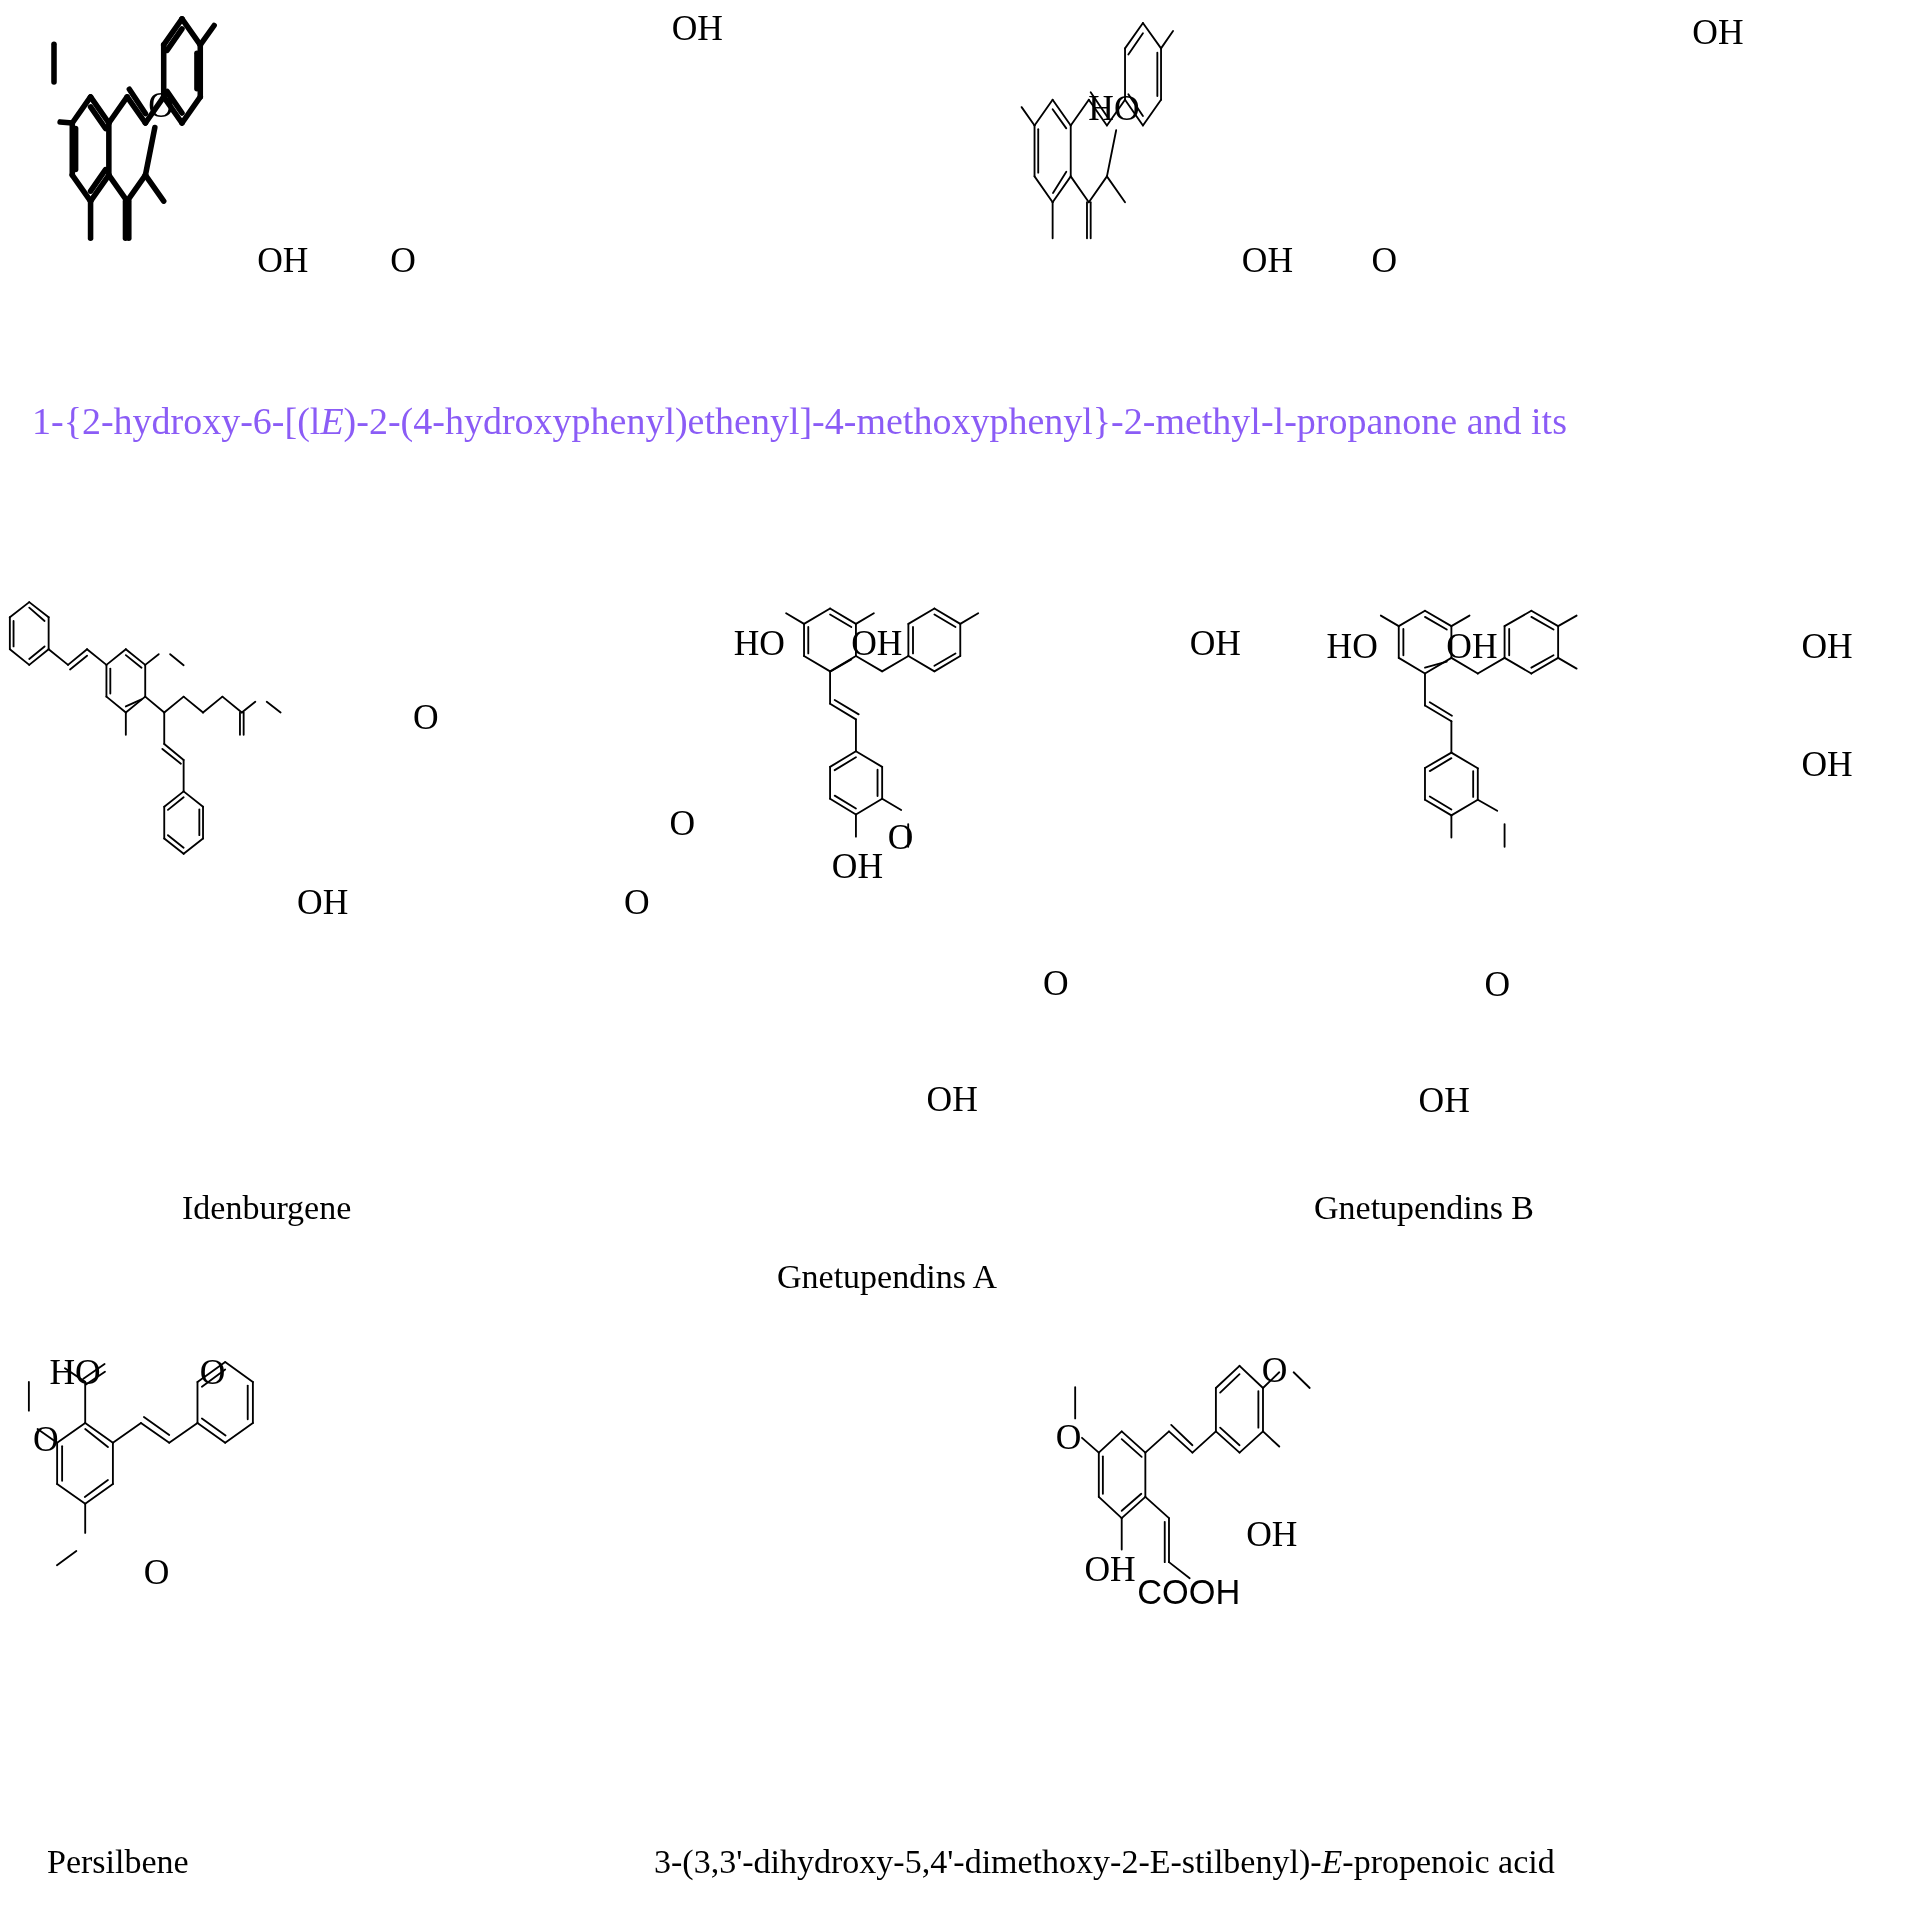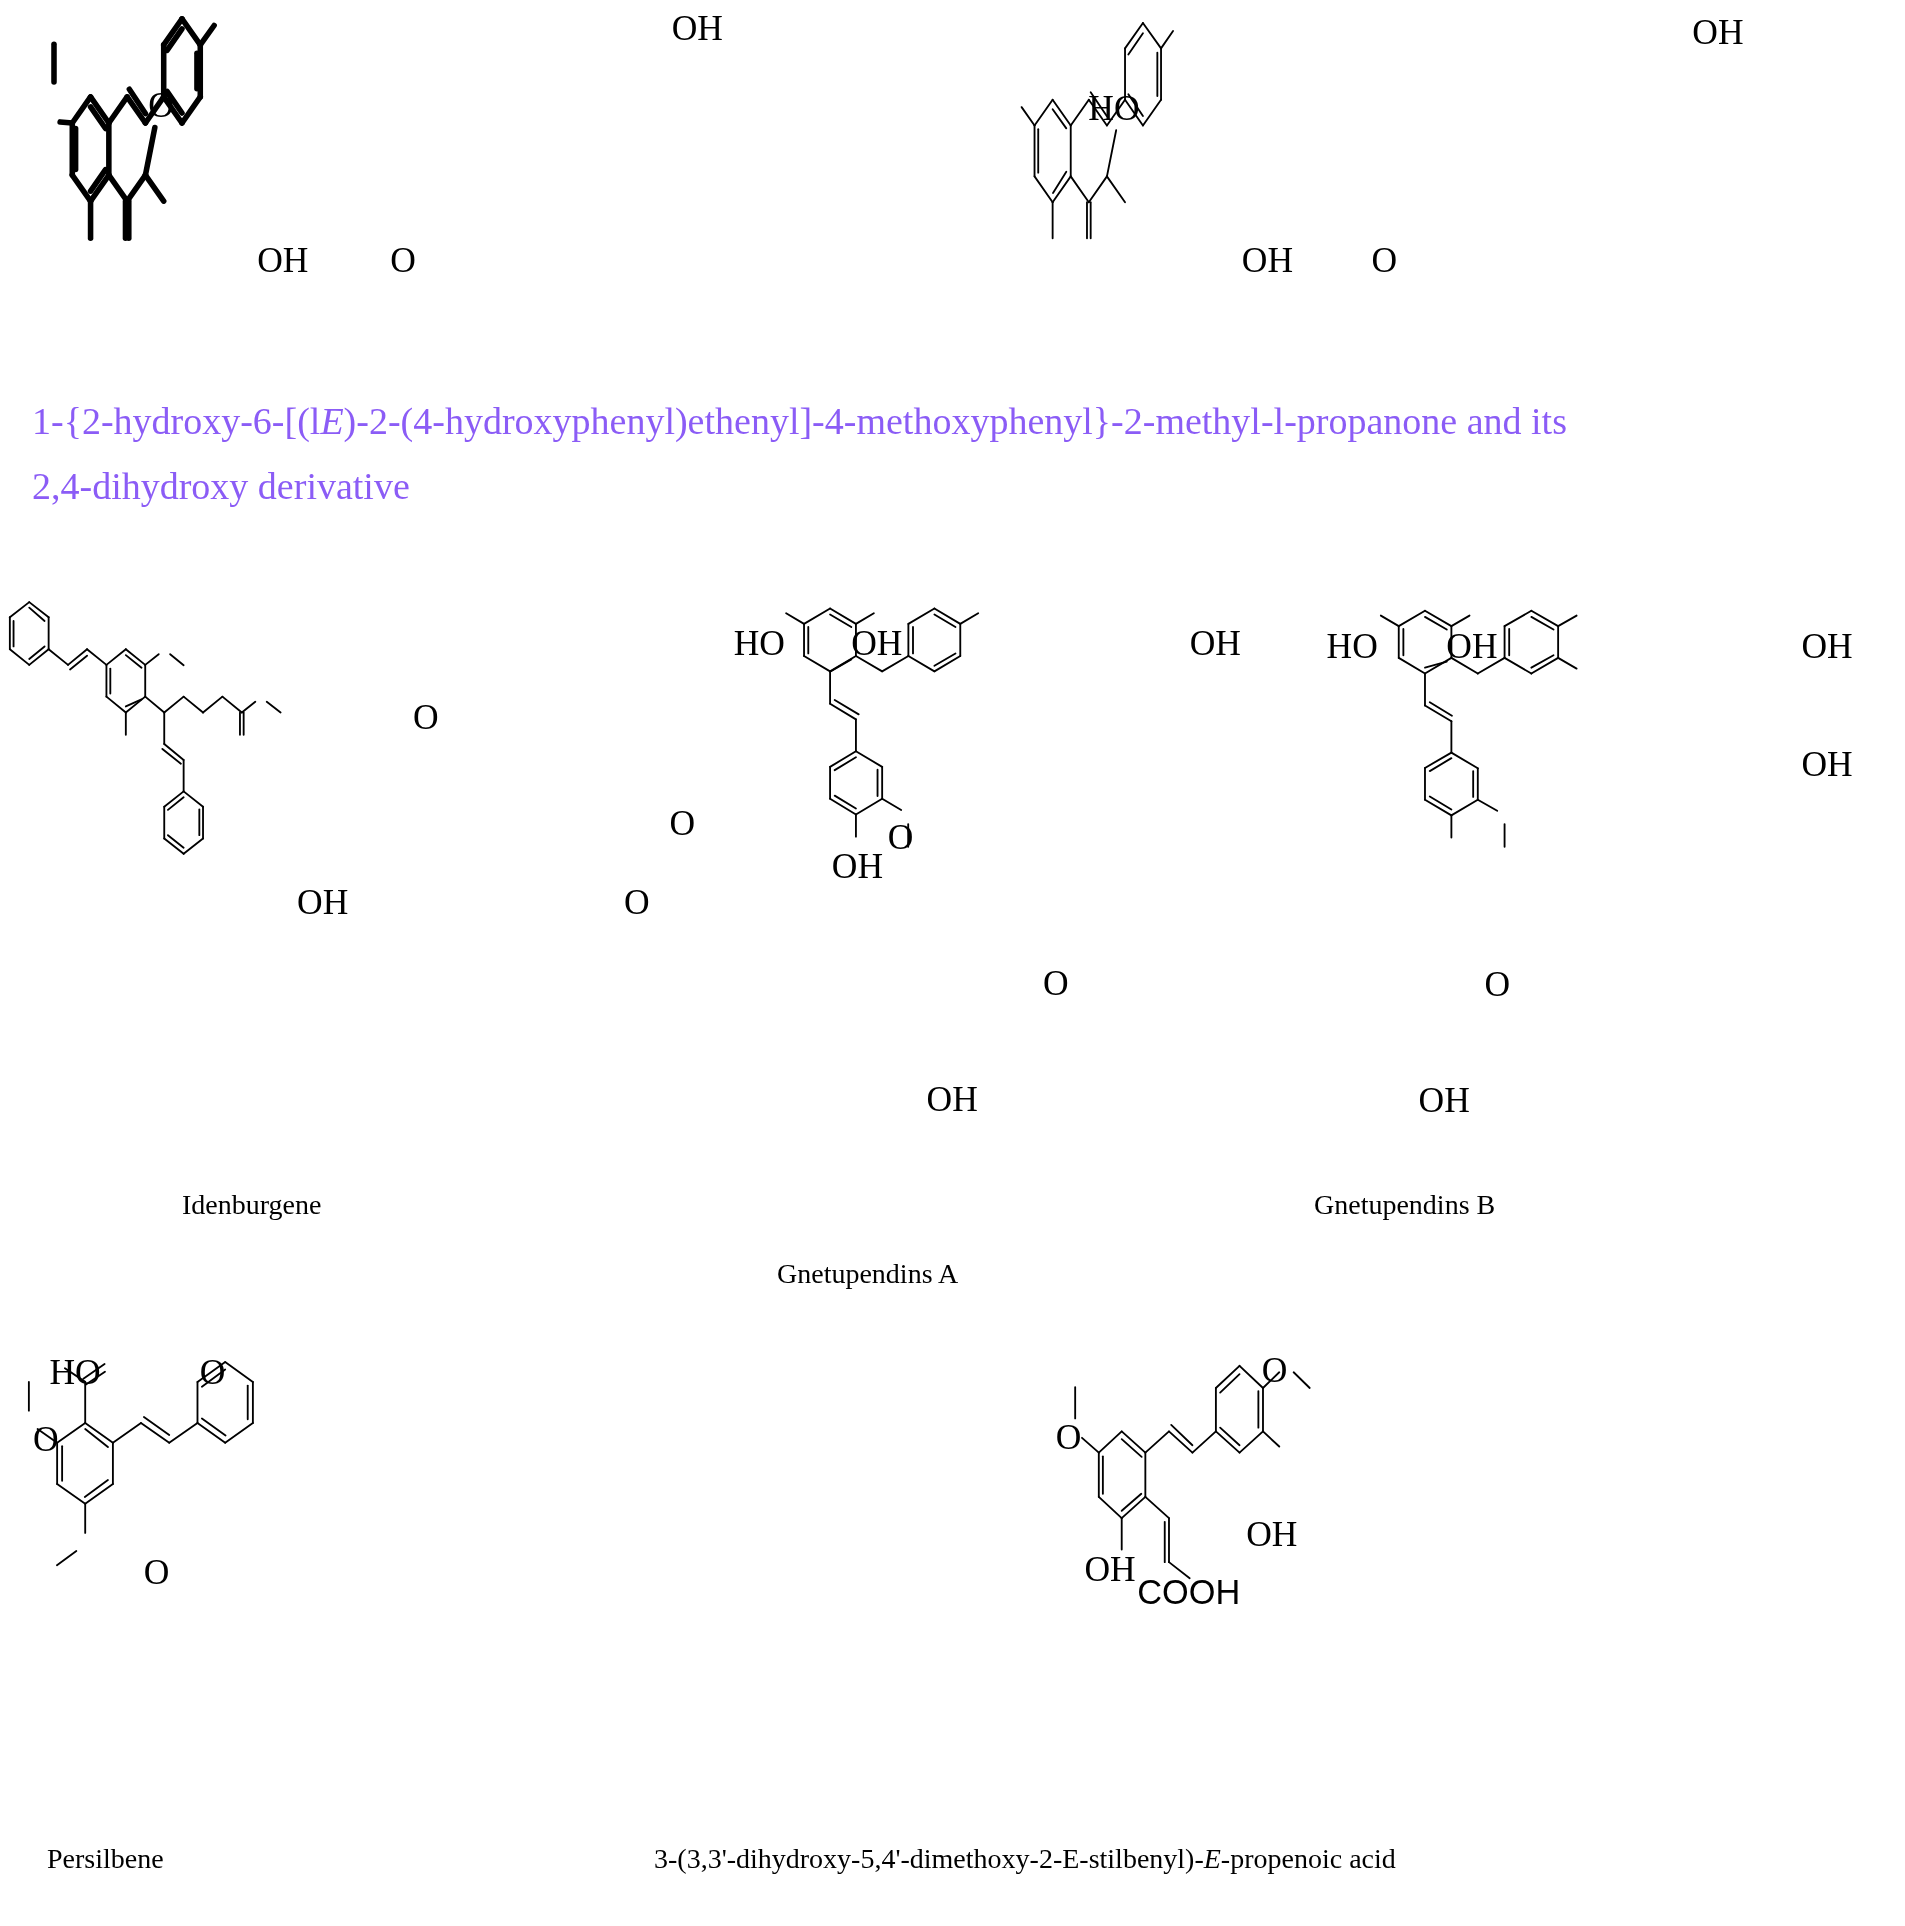--- a/index.html
+++ b/index.html
@@ -3,21 +3,21 @@
 <meta charset="utf-8">
 <style>
   html, body { margin: 0; padding: 0; background: #ffffff; }
   body { width: 1906px; height: 1926px; position: relative; overflow: hidden;
          font-family: "Liberation Serif", "DejaVu Serif", serif; color: #000; }
   #canvas { position: absolute; left: 0; top: 0; width: 1906px; height: 1926px; }
   #canvas line { stroke: #000; stroke-width: 10; stroke-linecap: round; }
   #canvas text.atom { font-family: "Liberation Serif", "DejaVu Serif", serif; font-size: 64px; fill: #000; }
   #canvas text.atom-sans { font-family: "Liberation Sans", "DejaVu Sans", sans-serif; font-size: 62px; fill: #000; }
   .caption { position: absolute; font-family: "Liberation Serif", "DejaVu Serif", serif;
-             font-size: 28px; line-height: 1; white-space: nowrap; color: #000; }
+             font-size: 34px; line-height: 1; white-space: nowrap; color: #000; }
   .caption i { font-style: italic; }
   .caption-block { position: absolute; left: 32px; top: 389px; width: 1845px;
                    font-family: "Liberation Serif", "DejaVu Serif", serif; font-size: 38px; line-height: 65px;
                    text-align: justify; text-align-last: left; color: #8b5cf6; }
 </style>
 </head>
 <body>
 
 <svg id="canvas" viewBox="0 0 3439 3476" xmlns="http://www.w3.org/2000/svg">
 
@@ -336,21 +336,20 @@
       <text x="1928" y="2616" text-anchor="middle" class="atom">O</text>
       <text x="2295" y="2790" text-anchor="middle" class="atom">OH</text>
       <text x="2003" y="2853" text-anchor="middle" class="atom">OH</text>
       <text x="2145" y="2894" text-anchor="middle" class="atom-sans">COOH</text>
     </g>
 </svg>
 
 <div class="caption-block">
   <span>1-{2-hydroxy-6-[(l</span><i>E</i><span>)-2-(4-hydroxyphenyl)ethenyl]-4-methoxyphenyl}-2-methyl-l-propanone and its</span>
   <br>
-  <span>2,4-dihydroxy derivative</span>
 </div>
 
 <div class="caption" style="left:182px; top:1191px;">Idenburgene</div>
 <div class="caption" style="left:777px; top:1260px;">Gnetupendins A</div>
 <div class="caption" style="left:1314px; top:1191px;">Gnetupendins B</div>
 <div class="caption" style="left:47px; top:1845px;text-align:center;">Persilbene</div>
 <div class="caption" style="left:654px; top:1845px;">
   <span>3-(3,3'-dihydroxy-5,4'-dimethoxy-2-E-stilbenyl)-</span><i>E</i><span>-propenoic acid</span>
 </div>
 

